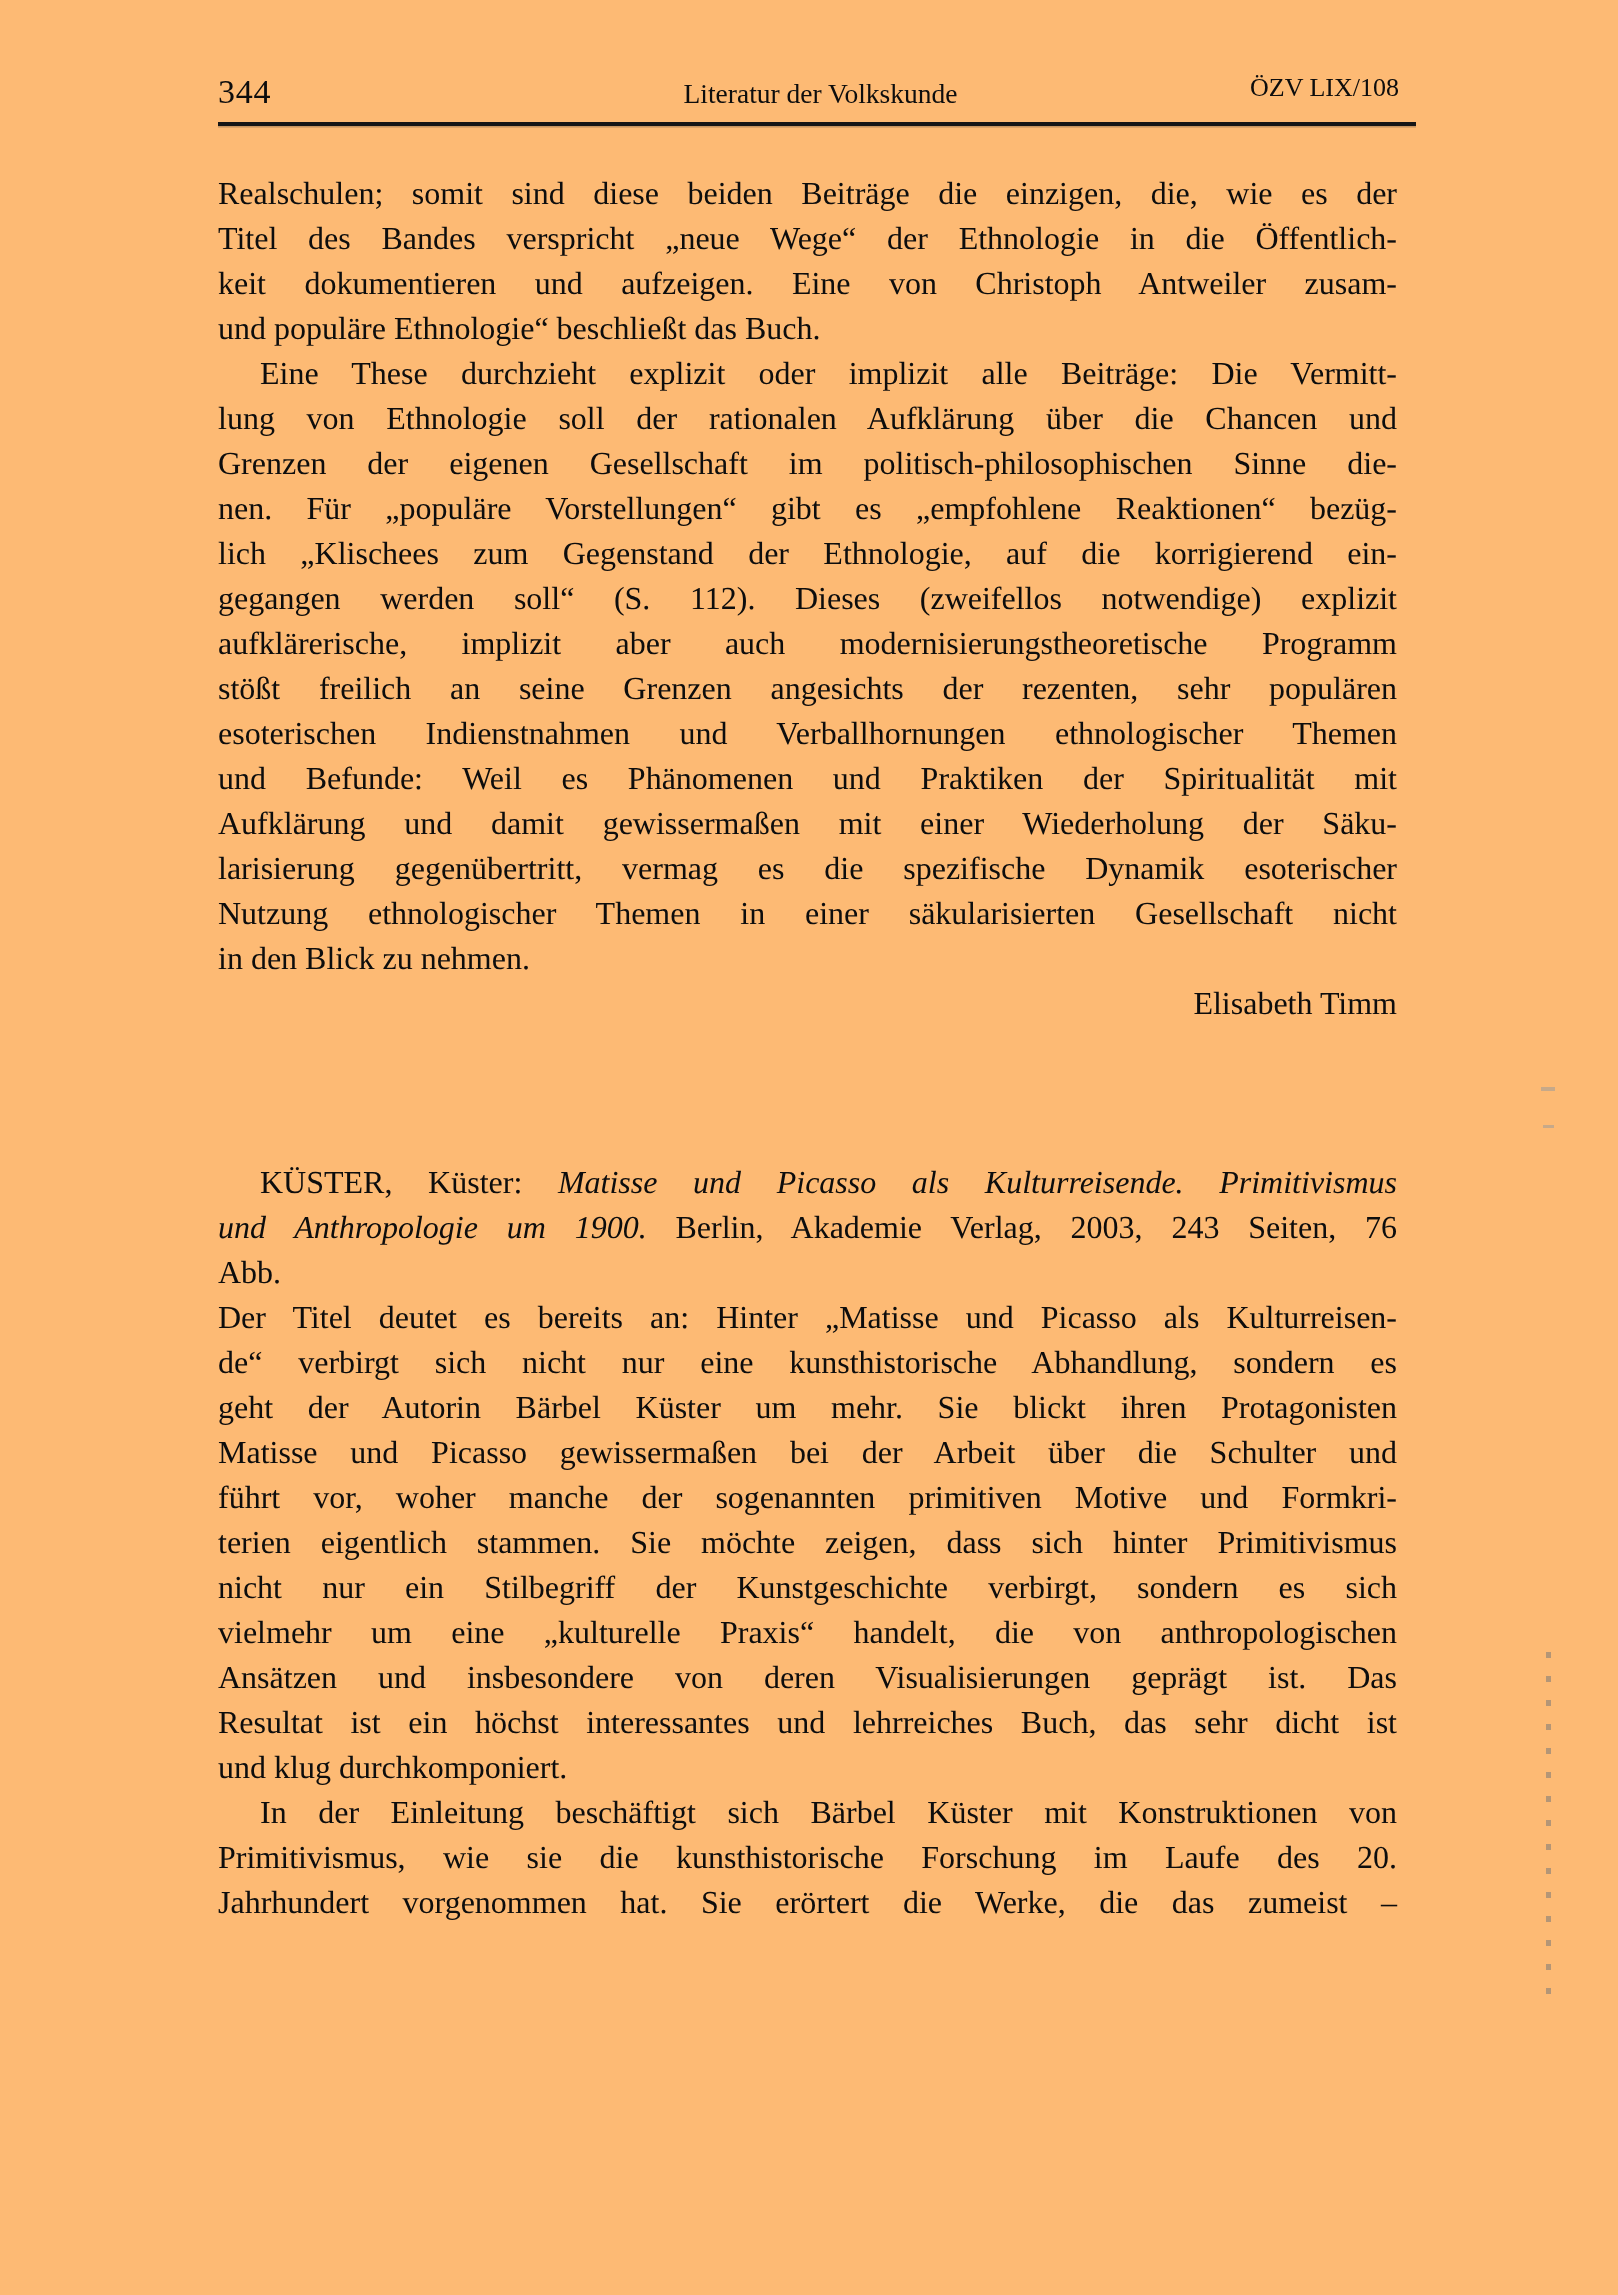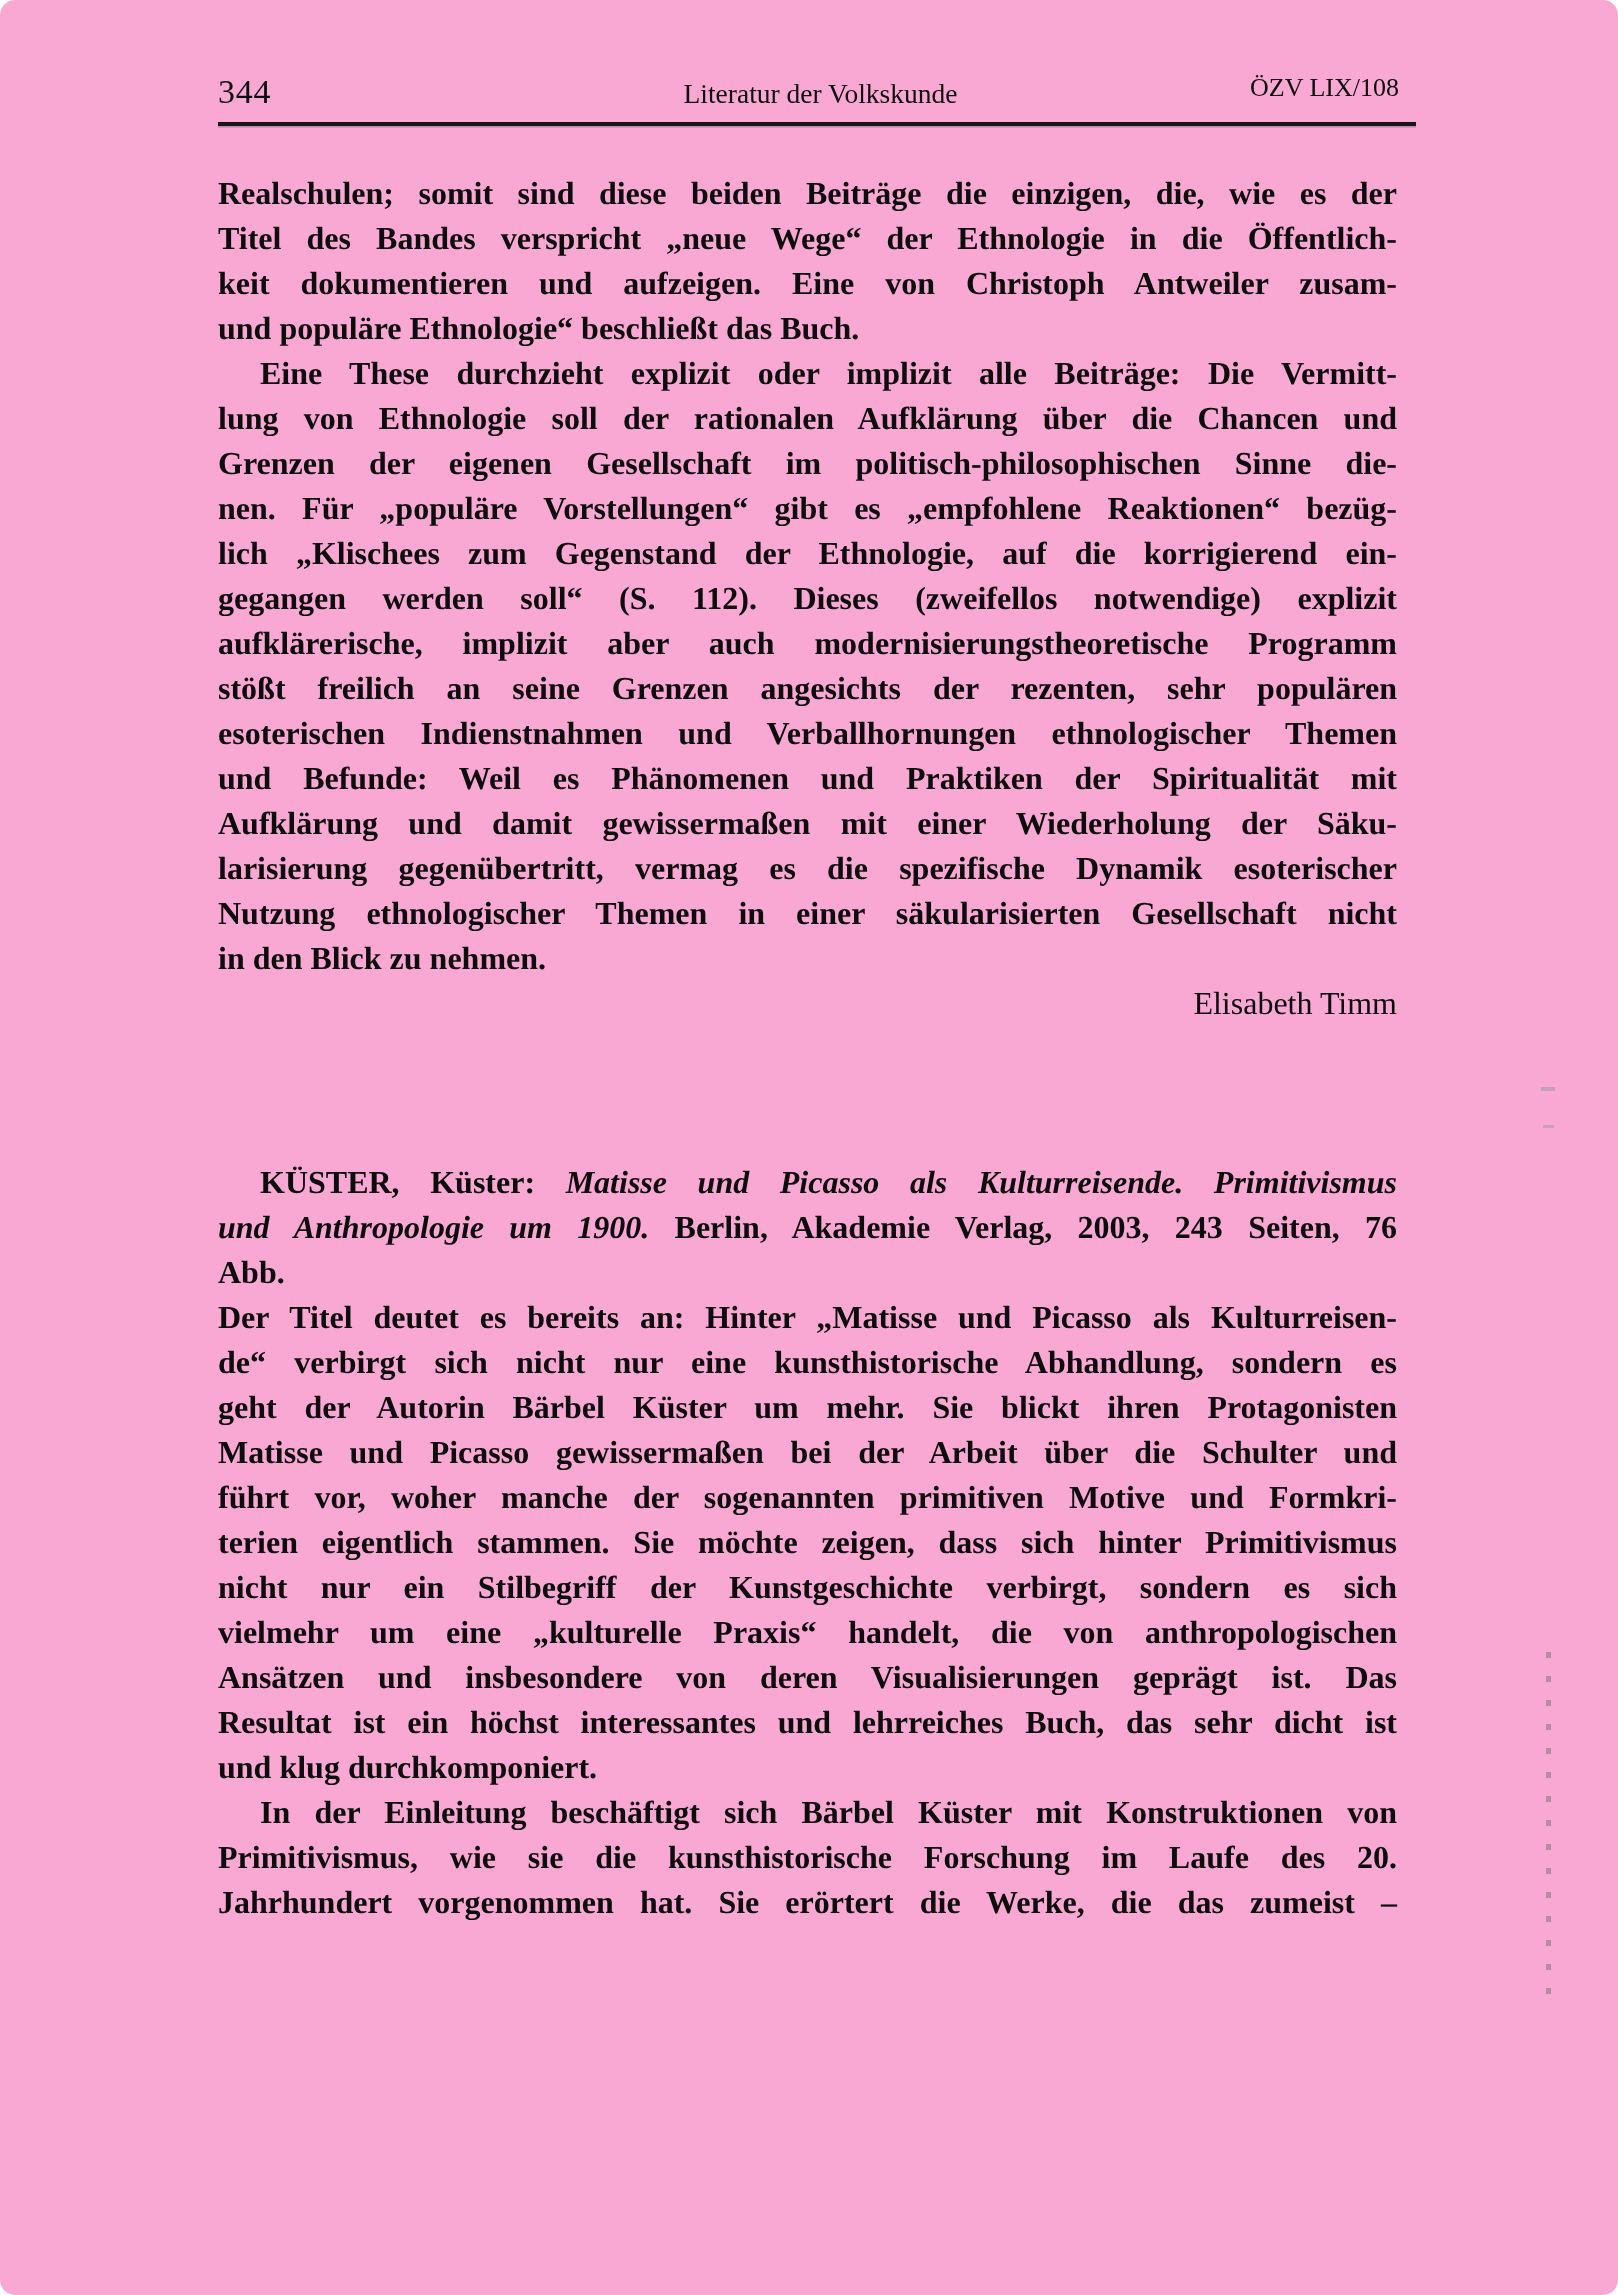--- a/index.html
+++ b/index.html
@@ -4,25 +4,24 @@
 <style>
   html, body {
     margin: 0;
     padding: 0;
     background: #ffffff;
   }
   .page {
     position: relative;
     width: 1618px;
     height: 2295px;
-    background: #f9a8d4;
+    background: #fdba74;
     color: #0d0d0d;
     font-family: "Liberation Serif", "DejaVu Serif", serif;
     overflow: hidden;
-    border-radius: 15px;
   }
   
   .running-head {
     position: absolute;
     left: 218px;
     top: 73px;
     width: 1181px;
     height: 40px;
   }
   .page-number {
@@ -63,21 +62,20 @@
     width: 1179px;
     font-size: 32px;
     line-height: 45px;
     text-rendering: geometricPrecision;
   }
   .block { margin: 0; }
   .line {
     text-align: justify;
     text-align-last: justify;
     white-space: normal;
-    font-weight: bold;
   }
   .line.last {
     text-align: left;
     text-align-last: left;
   }
   .line.indent { text-indent: 42px; }
   .it { font-style: italic; }
   .signature {
     text-align: right;
     line-height: 45px;

